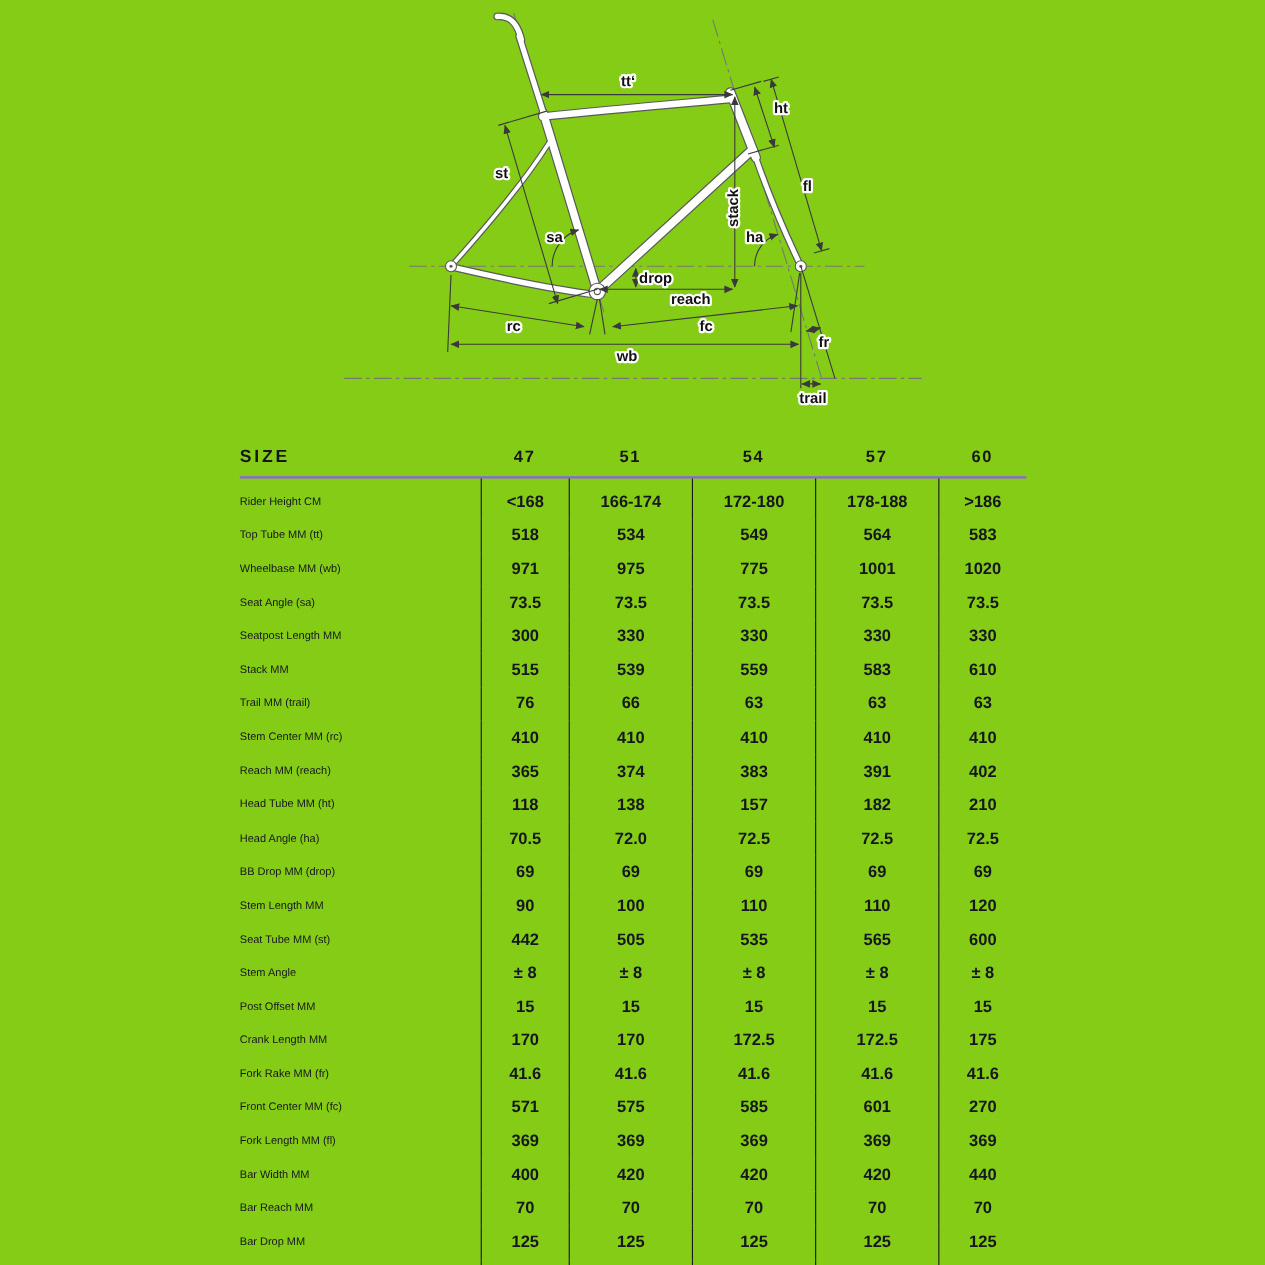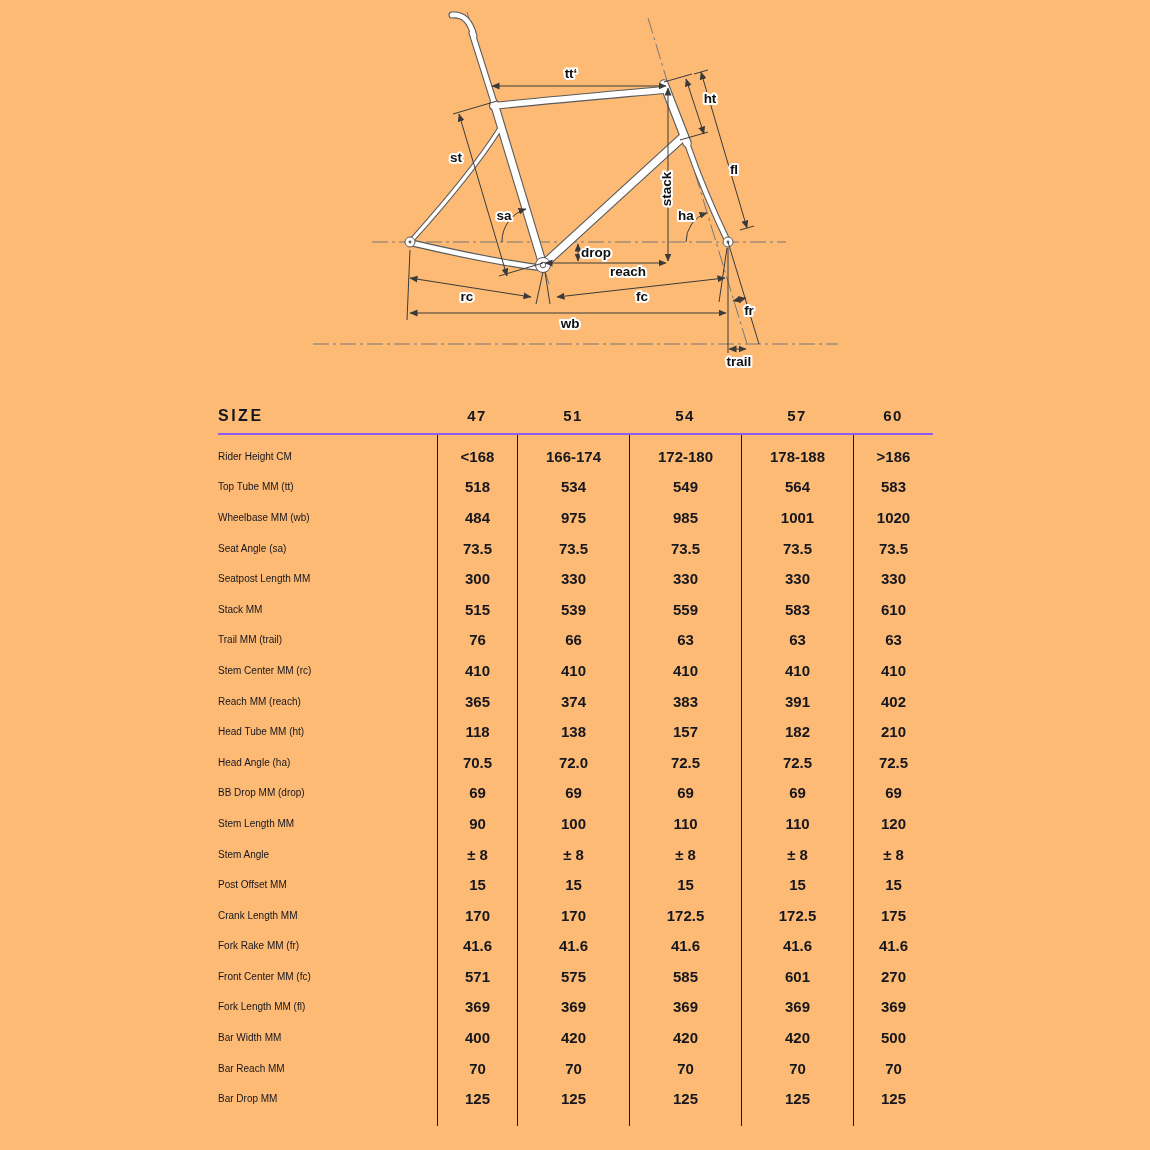--- a/index.html
+++ b/index.html
@@ -1,17 +1,17 @@
 <!DOCTYPE html>
 <html><head>
 <meta charset="utf-8">
 <style>
   html,body{margin:0;padding:0;background:#fff;}
   .page{
-    position:relative;width:1150px;height:1150px;background:#fdba74;overflow:hidden;
+    position:relative;width:1150px;height:1150px;background:#84cc16;overflow:hidden;
     font-family:"Liberation Sans",sans-serif;color:#16161e;
   }
   
   .diagram-wrap{position:absolute;left:0;top:0;width:1150px;height:385px;}
   svg text{font-family:"Liberation Sans",sans-serif;font-weight:700;font-size:13.5px;fill:#111;
            paint-order:stroke;stroke:#ffffff;stroke-width:4px;stroke-linejoin:round;}
   
   .geo-table{position:absolute;left:218px;top:398px;width:715px;}
   .gt-row{display:grid;grid-template-columns:219px 80px 112px 112px 112px 80px;}
   .gt-head{height:35px;border-bottom:2px solid #8b5cf6;align-items:center;}
@@ -159,23 +159,23 @@
           <div class="gt-row">
             <div class="lbl">Top Tube MM (tt)</div>
             <div class="v num">518</div>
             <div class="v num">534</div>
             <div class="v num">549</div>
             <div class="v num">564</div>
             <div class="v num">583</div>
           </div>
           <div class="gt-row">
             <div class="lbl">Wheelbase MM (wb)</div>
-            <div class="v num">484</div>
+            <div class="v num">971</div>
             <div class="v num">975</div>
-            <div class="v num">985</div>
+            <div class="v num">775</div>
             <div class="v num">1001</div>
             <div class="v num">1020</div>
           </div>
           <div class="gt-row">
             <div class="lbl">Seat Angle (sa)</div>
             <div class="v num">73.5</div>
             <div class="v num">73.5</div>
             <div class="v num">73.5</div>
             <div class="v num">73.5</div>
             <div class="v num">73.5</div>
@@ -246,20 +246,28 @@
           </div>
           <div class="gt-row">
             <div class="lbl">Stem Length MM</div>
             <div class="v num">90</div>
             <div class="v num">100</div>
             <div class="v num">110</div>
             <div class="v num">110</div>
             <div class="v num">120</div>
           </div>
           <div class="gt-row">
+            <div class="lbl">Seat Tube MM (st)</div>
+            <div class="v num">442</div>
+            <div class="v num">505</div>
+            <div class="v num">535</div>
+            <div class="v num">565</div>
+            <div class="v num">600</div>
+          </div>
+          <div class="gt-row">
             <div class="lbl">Stem Angle</div>
             <div class="v num">± 8</div>
             <div class="v num">± 8</div>
             <div class="v num">± 8</div>
             <div class="v num">± 8</div>
             <div class="v num">± 8</div>
           </div>
           <div class="gt-row">
             <div class="lbl">Post Offset MM</div>
             <div class="v num">15</div>
@@ -299,21 +307,21 @@
             <div class="v num">369</div>
             <div class="v num">369</div>
             <div class="v num">369</div>
           </div>
           <div class="gt-row">
             <div class="lbl">Bar Width MM</div>
             <div class="v num">400</div>
             <div class="v num">420</div>
             <div class="v num">420</div>
             <div class="v num">420</div>
-            <div class="v num">500</div>
+            <div class="v num">440</div>
           </div>
           <div class="gt-row">
             <div class="lbl">Bar Reach MM</div>
             <div class="v num">70</div>
             <div class="v num">70</div>
             <div class="v num">70</div>
             <div class="v num">70</div>
             <div class="v num">70</div>
           </div>
           <div class="gt-row">

